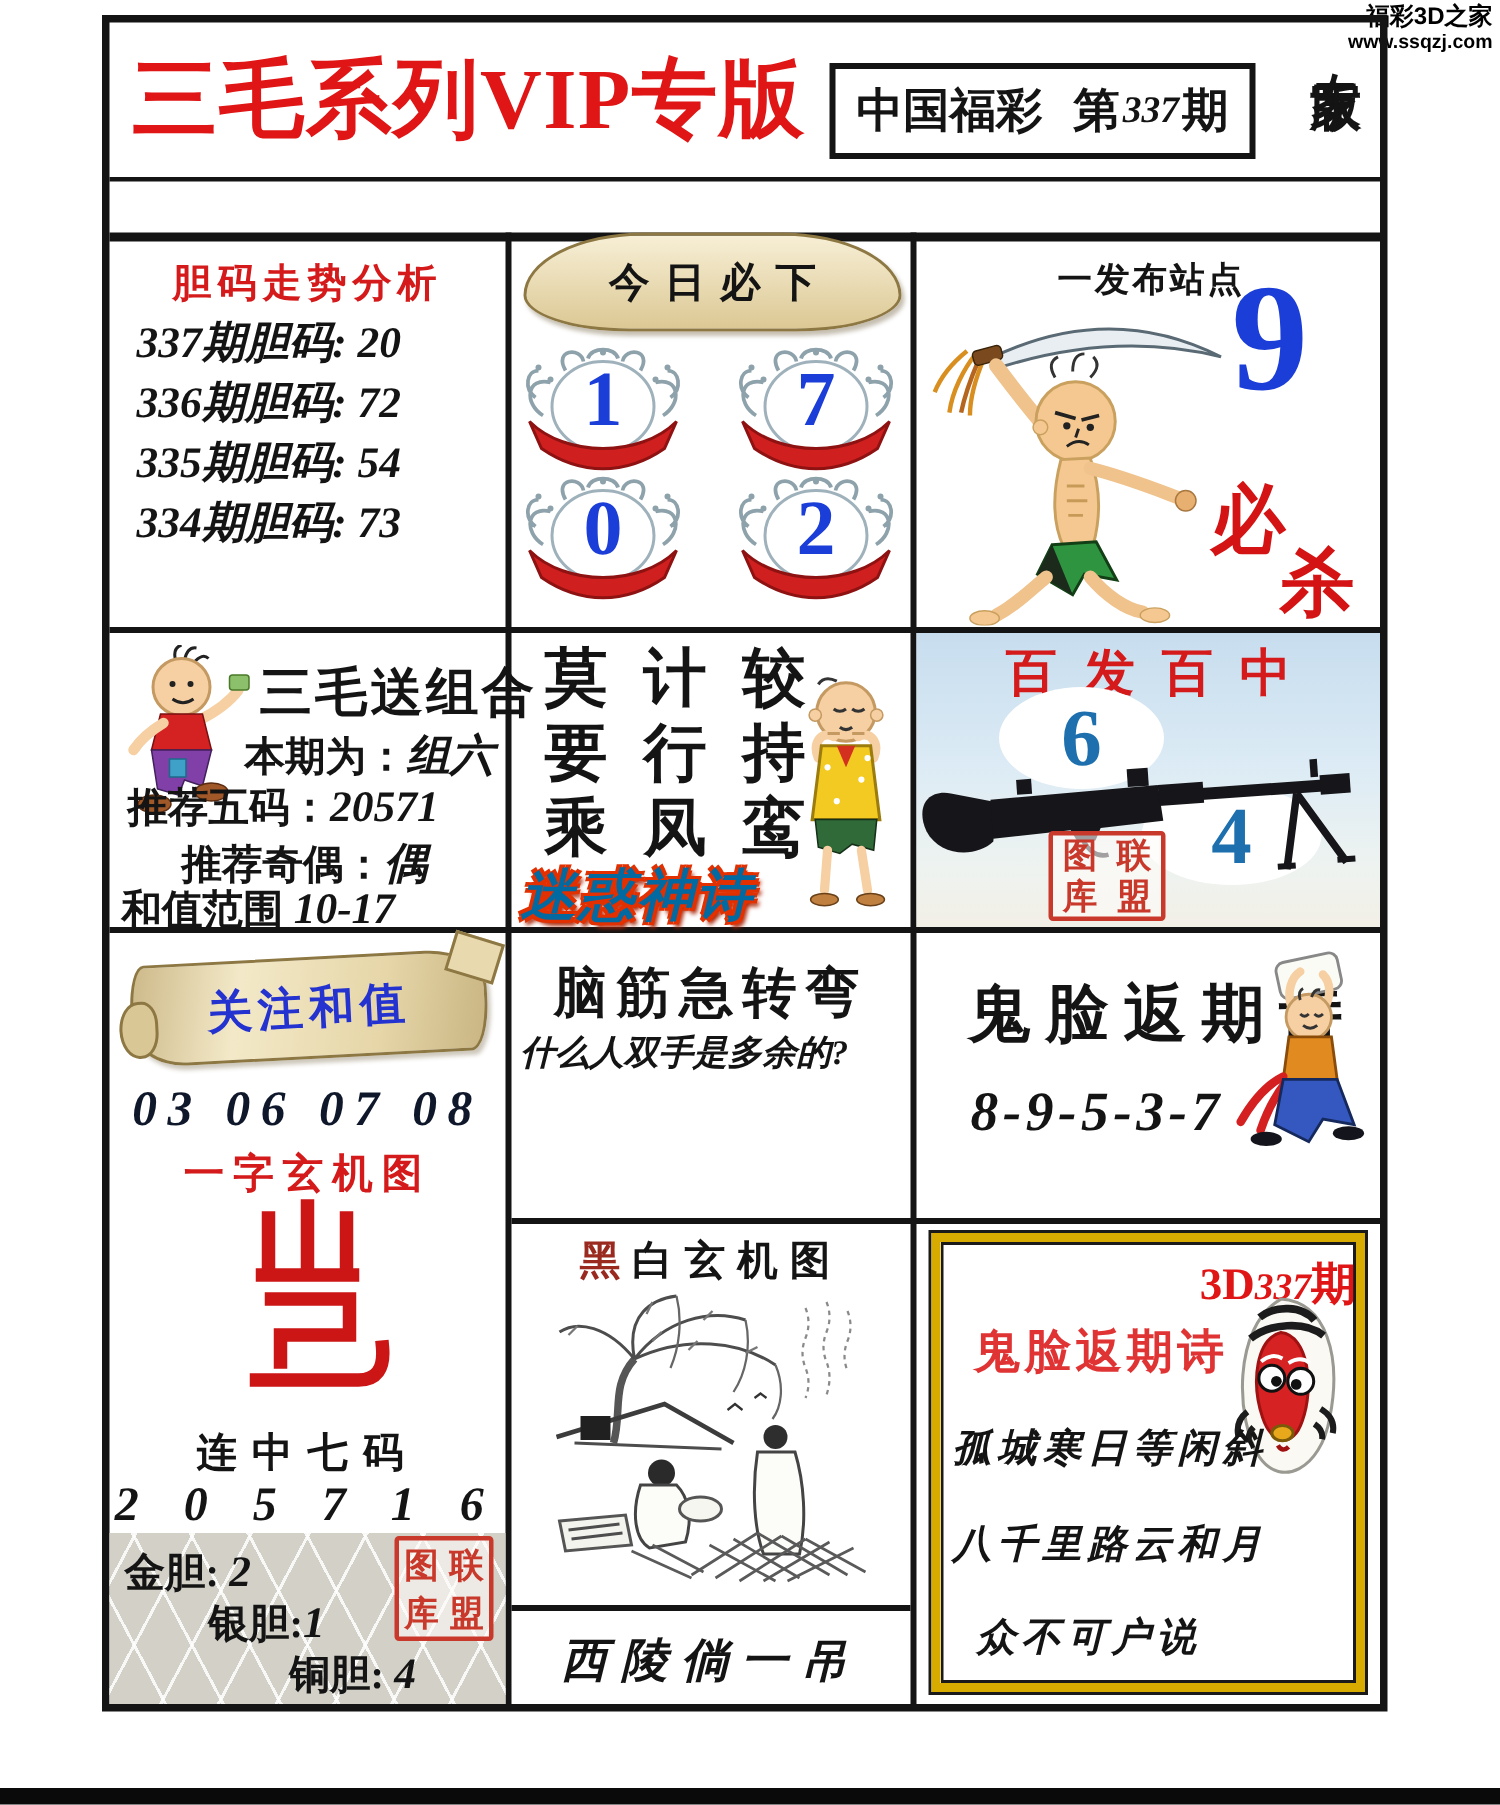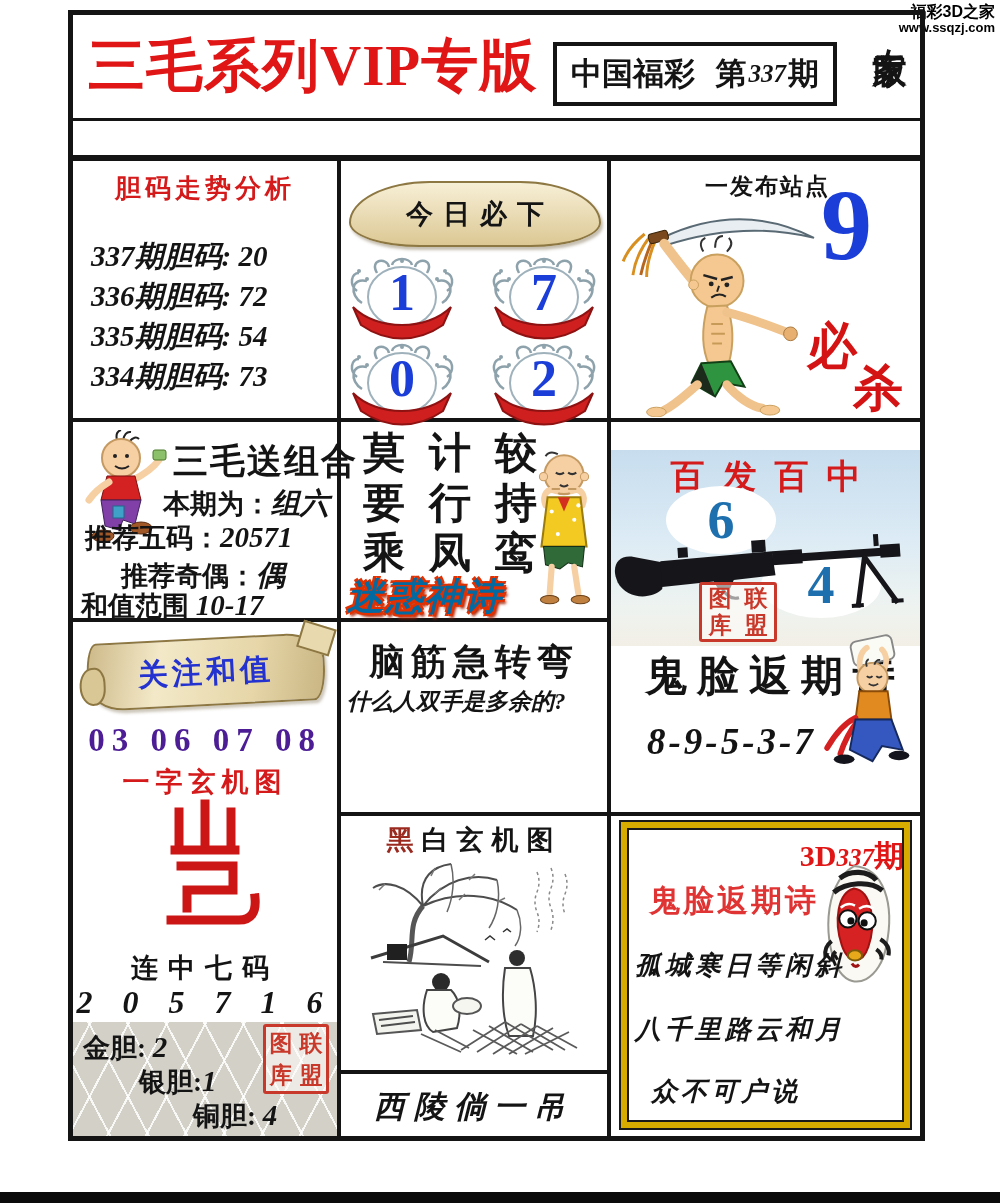--- a/index.html
+++ b/index.html
@@ -23,21 +23,21 @@
   .issue-box .org{flex:1;}
   .issue-num{font-style:italic;font-size:25px;padding:0 2px;}
   .edition{position:absolute;left:866px;top:20px;writing-mode:vertical-rl;
            font-size:34px;font-weight:bold;letter-spacing:4px;}
   
   .cell{position:absolute;box-sizing:border-box;}
   
   .a-title{position:absolute;left:0;right:0;top:10px;text-align:center;font-size:26px;
            font-weight:bold;color:#d41a1a;letter-spacing:4px;}
   .a-line{position:absolute;left:18px;font-size:29px;font-weight:bold;font-style:italic;
-          white-space:nowrap;margin-top:28px;}
+          white-space:nowrap;}
   
   .banner-arch{position:absolute;left:8px;top:10px;width:248px;height:62px;
       background:linear-gradient(#f7efd6,#dcc894);border:2px solid #8d7742;
       border-radius:48% 48% 42% 42% / 95% 95% 55% 55%;display:flex;align-items:center;
       justify-content:center;box-shadow:2px 3px 3px rgba(90,70,30,.35);}
   .banner-arch:before,.banner-arch:after{content:"";position:absolute;top:30px;width:34px;
       height:40px;background:#e3d2a2;border:2px solid #8d7742;z-index:-1;}
   .banner-arch:before{left:-16px;transform:rotate(14deg);}
   .banner-arch:after{right:-16px;transform:rotate(-14deg);}
   .banner-text{font-size:27px;font-weight:bold;letter-spacing:10px;padding-left:10px;}
@@ -53,42 +53,42 @@
   .d-title{position:absolute;left:100px;top:16px;font-size:35px;font-weight:bold;letter-spacing:2px;white-space:nowrap;}
   .d-row{position:absolute;font-size:27px;font-weight:bold;white-space:nowrap;}
   .d-row .val{font-style:italic;font-size:29px;}
   
   .e-poem{position:absolute;left:22px;top:6px;}
   .e-poem div{font-size:42px;font-weight:bold;letter-spacing:24px;line-height:50px;white-space:nowrap;}
   .e-stamp{position:absolute;left:6px;top:150px;font-size:37px;font-weight:bold;font-style:italic;
       letter-spacing:2px;color:#0369a1;white-space:nowrap;
       text-shadow:-2px -2px 0 #e33000,2px -2px 0 #e33000,-2px 2px 0 #e33000,2px 2px 0 #e33000,3px 4px 3px #a82000;}
   
-  .f-bg{background:linear-gradient(180deg,#c7ddee 0%,#dcebf5 45%,#eef3f0 80%,#f2efe6 100%);margin-top:28px;}
+  .f-bg{background:linear-gradient(180deg,#c7ddee 0%,#dcebf5 45%,#eef3f0 80%,#f2efe6 100%);}
   .f-title{position:absolute;left:0;right:0;top:4px;text-align:center;font-size:34px;
       font-weight:bold;color:#d41a1a;letter-spacing:18px;padding-left:18px;box-sizing:border-box;white-space:nowrap;}
   .f-oval{position:absolute;background:#fff;border-radius:50%;display:flex;align-items:center;
       justify-content:center;font-size:54px;font-weight:bold;color:#1d6fae;}
   
   .seal{position:absolute;display:grid;grid-template-columns:1fr 1fr;border:3px solid #c9392b;
       color:#c9392b;font-weight:bold;background:rgba(255,252,248,.6);box-sizing:border-box;
       border-radius:3px;}
   .seal span{display:flex;align-items:center;justify-content:center;font-size:23px;line-height:1;}
   
   .scroll{position:absolute;left:14px;top:16px;width:234px;height:64px;transform:rotate(-3deg);
       background:linear-gradient(100deg,#cdb989 0%,#f3e9c8 30%,#e6d6a8 70%,#c9b583 100%);
       border:2px solid #8d7742;border-radius:10px 40px 12px 36px/30px 26px 34px 28px;
       display:flex;align-items:center;justify-content:center;box-shadow:2px 3px 3px rgba(90,70,30,.3);}
   .scroll:before{content:"";position:absolute;left:-10px;top:22px;width:22px;height:34px;
       background:#d9c795;border:2px solid #8d7742;border-radius:50% 40% 45% 50%;}
   .scroll:after{content:"";position:absolute;right:-12px;top:-10px;width:30px;height:24px;
       background:#e8d9ae;border:2px solid #8d7742;transform:rotate(20deg);z-index:-1;}
   .scroll-text{font-size:30px;font-weight:bold;color:#2433cf;letter-spacing:4px;}
   .g-values{position:absolute;left:0;right:0;top:100px;text-align:center;font-size:33px;
-      font-weight:bold;color:#4c1d95;letter-spacing:7px;}
+      font-weight:bold;font-style:italic;color:#0f172a;letter-spacing:7px;}
   .g-onechar{position:absolute;left:0;right:0;top:142px;text-align:center;font-size:27px;
       font-weight:bold;color:#d41a1a;letter-spacing:6px;}
   .g-seventitle{position:absolute;left:0;right:0;top:328px;text-align:center;font-size:27px;
       font-weight:bold;letter-spacing:10px;}
   .g-sevenvals{position:absolute;left:0;right:0;top:362px;text-align:center;font-size:32px;
       font-weight:bold;font-style:italic;letter-spacing:11px;}
   .g-gray{position:absolute;left:0;top:400px;width:264px;height:114px;background:#d3d0c8;
       background-image:repeating-linear-gradient(62deg,transparent 0 32px,rgba(255,255,255,.85) 32px 34px),
                        repeating-linear-gradient(-62deg,transparent 0 32px,rgba(255,255,255,.85) 32px 34px);}
   .g-dan{position:absolute;font-size:27px;font-weight:bold;white-space:nowrap;}
@@ -161,21 +161,21 @@
 <div class="line" style="left:341px;top:1070px;width:266px;height:4px;"></div>
 
 <div class="cell" style="left:73px;top:161px;width:264px;height:209px;">
   <div class="a-title">胆码走势分析</div>
   <div class="a-line" style="top:48px;">337期胆码: 20</div>
   <div class="a-line" style="top:88px;">336期胆码: 72</div>
   <div class="a-line" style="top:128px;text-align:right;">335期胆码: 54</div>
   <div class="a-line" style="top:168px;">334期胆码: 73</div>
 </div>
 
-<div class="cell" style="left:341px;top:171px;width:316px;height:257px;">
+<div class="cell" style="left:341px;top:145px;width:316px;height:257px;">
   <div class="banner-arch">
     <span class="banner-text">今日必下</span>
   </div>
   <div class="wreath" style="left:6px;top:84px;">
     <svg viewBox="0 0 110 92" width="110" height="92">
         <use href="#wreath-g"></use>
       </svg>
     <span class="num">1</span>
   </div>
   <div class="wreath" style="left:148px;top:84px;">

